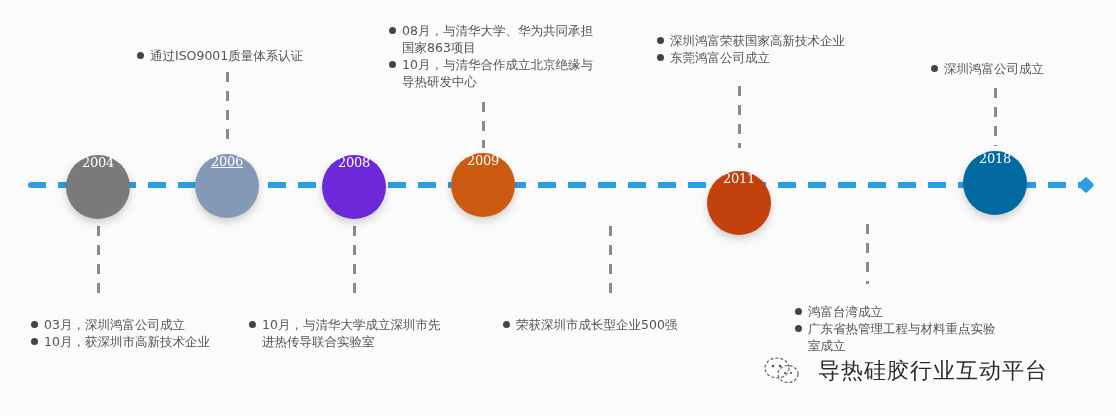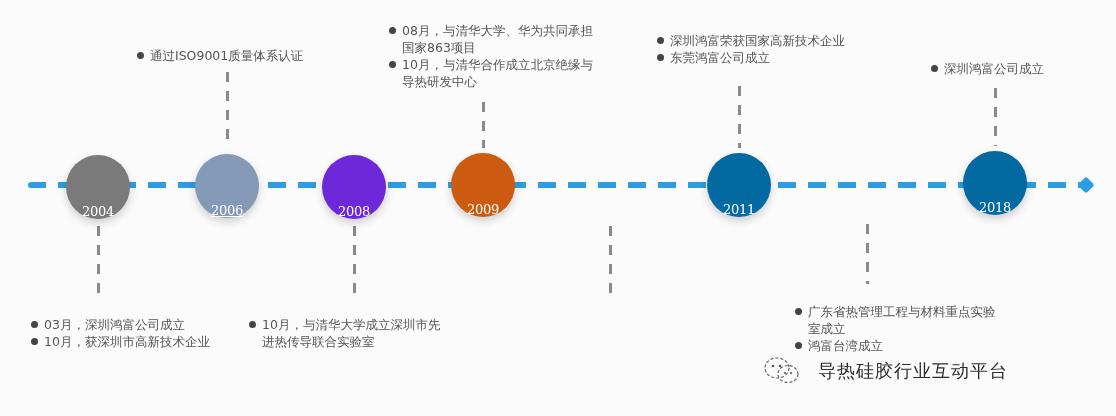--- a/index.html
+++ b/index.html
@@ -14,42 +14,42 @@
     position: absolute; left: 28px; top: 182px; width: 1060px; height: 6px;
     background: repeating-linear-gradient(90deg, #2a9de3 0 18px, transparent 18px 30px);
     border-radius: 3px;
   }
   .axis-arrow {
     position: absolute; left: 1080px; top: 179px; width: 12px; height: 12px;
     background: #2a9de3; transform: rotate(45deg); border-radius: 2px;
   }
   .node {
     position: absolute; width: 64px; height: 64px; border-radius: 50%;
-    display: flex; align-items: flex-end; justify-content: center;
+    display: flex; align-items: flex-start; justify-content: center;
     color: #ffffff; font-size: 13px; letter-spacing: -0.3px;
     box-shadow: 0 4px 8px rgba(0,0,0,0.18);
     font-family: "DejaVu Serif", "Liberation Serif", serif;
   }
   .vline {
     position: absolute; width: 3px;
     background: repeating-linear-gradient(180deg, #8a8a8a 0 10px, transparent 10px 19px);
   }
   .note {
     position: absolute; color: #555555; font-size: 12.5px; line-height: 17px;
     font-family: "DejaVu Sans", "Liberation Sans", sans-serif;
   }
   .note ul { list-style: none; margin: 0; padding: 0; }
   .note li { position: relative; padding-left: 14px; }
   .note li::before {
     content: ""; position: absolute; left: 1px; top: 5px;
     width: 7px; height: 7px; border-radius: 50%; background: #444444;
   }
   .watermark {
     position: absolute; left: 762px; top: 354px; display: flex; align-items: center;
-    color: #2b2b2b; font-size: 18px; letter-spacing: 1px;
+    color: #2b2b2b; font-size: 22px; letter-spacing: 1px;
     text-shadow: 0 0 1px #ffffff;
   }
   .wm-icon {
     width: 40px; height: 34px; position: relative; margin-right: 16px;
   }
 </style>
 </head>
 <body>
 
 <div id="stage">
@@ -70,21 +70,21 @@
   </div>
   <div class="node" style="left:195px; top:154px; background:#8399b5;text-decoration:underline;">
     <span>2006</span>
   </div>
   <div class="node" style="left:322px; top:155px; background:#6d28d9;">
     <span>2008</span>
   </div>
   <div class="node" style="left:451px; top:153px; background:#cc5a10;">
     <span>2009</span>
   </div>
-  <div class="node" style="left:707px; top:153px; background:#0369a1;">
+  <div class="node" style="left:707px; top:171px; background:#c2410c;">
     <span>2011</span>
   </div>
   <div class="node" style="left:963px; top:151px; background:#0369a1;">
     <span>2018</span>
   </div>
 
   <div class="note" style="left:30px; top:316px; width:230px;">
     <ul>
       <li>03月，深圳鸿富公司成立</li>
       <li>10月，获深圳市高新技术企业</li>
@@ -99,30 +99,35 @@
     <ul>
       <li>10月，与清华大学成立深圳市先进热传导联合实验室</li>
     </ul>
   </div>
   <div class="note" style="left:388px; top:22px; width:210px;">
     <ul>
       <li>08月，与清华大学、华为共同承担国家863项目</li>
       <li>10月，与清华合作成立北京绝缘与导热研发中心</li>
     </ul>
   </div>
+  <div class="note" style="left:502px; top:316px; width:230px;">
+    <ul>
+      <li>荣获深圳市成长型企业500强</li>
+    </ul>
+  </div>
   <div class="note" style="left:656px; top:32px; width:240px;">
     <ul>
       <li>深圳鸿富荣获国家高新技术企业</li>
       <li>东莞鸿富公司成立</li>
     </ul>
   </div>
   <div class="note" style="left:794px; top:303px; width:210px;">
     <ul>
+      <li>鸿富台湾成立</li>
       <li>广东省热管理工程与材料重点实验室成立</li>
-      <li>鸿富台湾成立</li>
     </ul>
   </div>
   <div class="note" style="left:930px; top:60px; width:180px;">
     <ul>
       <li>深圳鸿富公司成立</li>
     </ul>
   </div>
 
   <div class="watermark">
     <div class="wm-icon">

